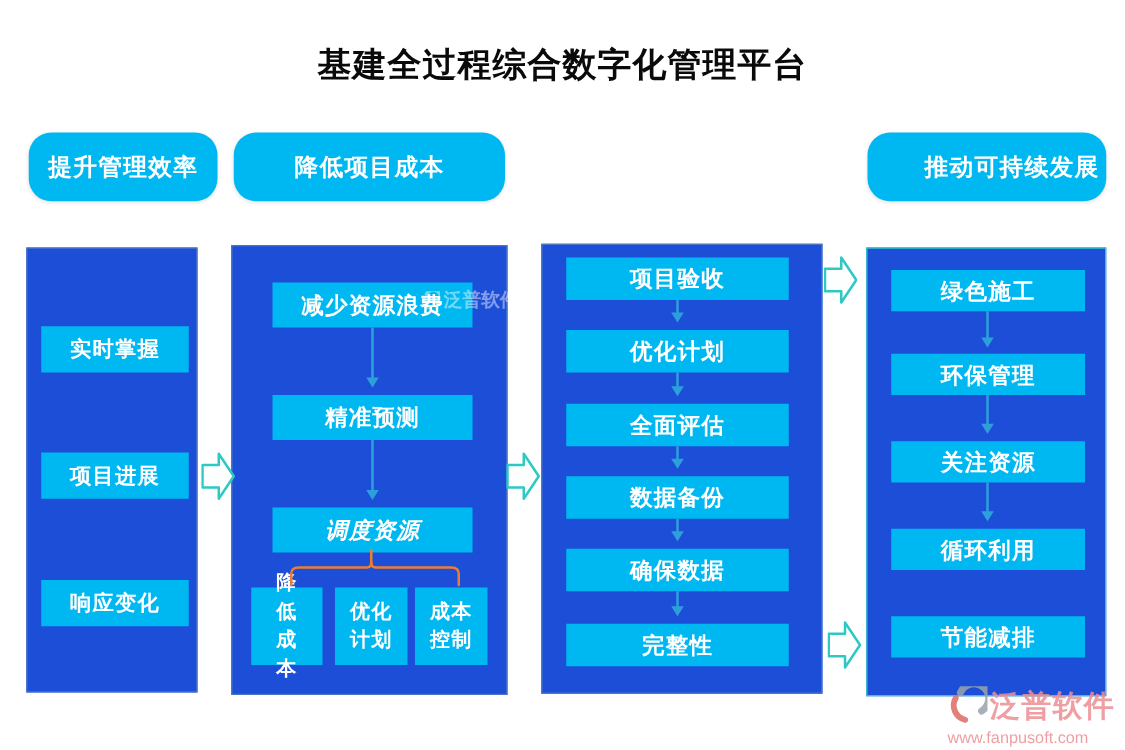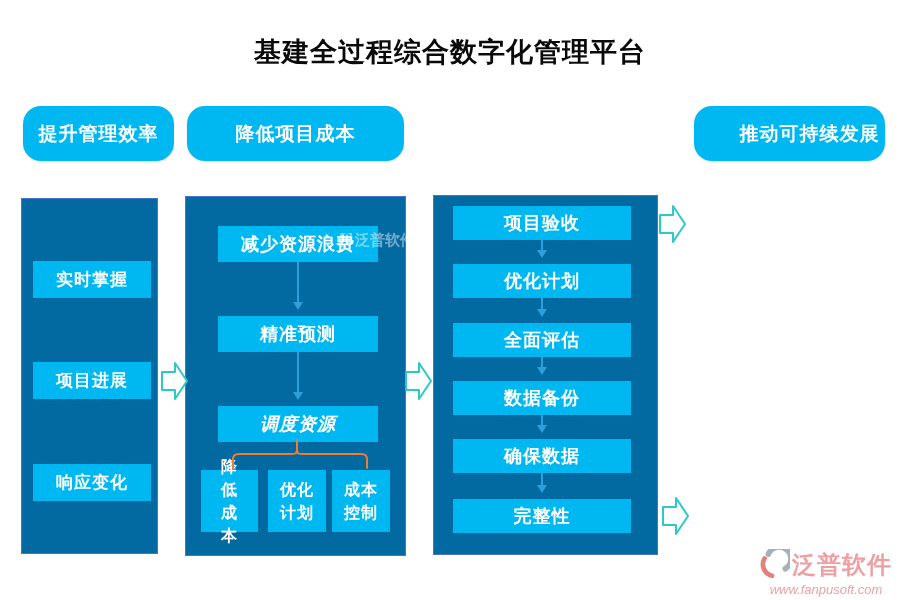--- a/index.html
+++ b/index.html
@@ -7,35 +7,35 @@
     --flowArrow:#2da0dc; --branchLine:#ed7d31; --hollowArrow:#2ec9c4; --brand:#ec8f93;
   }
   *{margin:0;padding:0;box-sizing:border-box;}
   body{background:#fff;font-family:"Liberation Sans",sans-serif;}
   .stage{position:relative;width:900px;height:600px;background:#fff;overflow:hidden;}
   .title{position:absolute;left:0;right:0;top:34px;text-align:center;
          font-size:27px;font-weight:bold;color:#0a0a0a;letter-spacing:1px;}
   .pill{position:absolute;height:55px;background:var(--button);color:#fff;border-radius:18px;
         display:flex;align-items:center;justify-content:center;font-size:19px;font-weight:bold;
         letter-spacing:1px;box-shadow:0 1px 3px rgba(0,0,0,.10);}
-  .panel{position:absolute;background:#0369a1;border:1px solid var(--panelBorder);}
+  .panel{position:absolute;background:#1d4ed8;border:1px solid var(--panelBorder);}
   .panel.teal{border:1.5px solid var(--panel4Border);}
   .box{position:absolute;background:var(--button);color:#fff;font-weight:bold;
        display:flex;align-items:center;justify-content:center;text-align:center;letter-spacing:1px;}
   .f17{font-size:17px;} .f18{font-size:18px;} .f16{font-size:16px;line-height:1.45;}
   .varrow{position:absolute;width:2px;background:var(--flowArrow);}
   .varrow::after{content:"";position:absolute;bottom:-8px;left:-4px;width:0;height:0;
                  border:5px solid transparent;border-top:8px solid var(--flowArrow);}
   .hollow{position:absolute;width:27px;height:40px;}
   .branch-svg{position:absolute;left:225px;top:438px;width:150px;height:32px;}
   .wm{position:absolute;left:758px;top:549px;width:136px;opacity:.85;}
   .wm-row{display:flex;align-items:center;gap:2px;}
   .wm-brand{font-size:24px;font-weight:bold;color:var(--brand);font-family:"Liberation Serif",serif;
             letter-spacing:1px;white-space:nowrap;}
-  .wm-url{font-size:13px;color:var(--brand);margin-top:1px;text-align:center;white-space:nowrap;font-style:italic;}
+  .wm-url{font-size:13px;color:var(--brand);margin-top:1px;text-align:left;white-space:nowrap;}
   .ghost{position:absolute;left:336px;top:231px;display:flex;align-items:center;gap:3px;
          color:rgba(255,255,255,.45);font-size:15px;font-weight:bold;pointer-events:none;white-space:nowrap;}
 </style>
 </head>
 <body>
 
 <div class="stage">
 
   <div class="title">基建全过程综合数字化管理平台</div>
 
@@ -72,20 +72,30 @@
     <div class="varrow" style="left:107px;top:102px;height:16px;"></div>
     <div class="box f18" style="left:19px;top:127px;width:178px;height:34px;">全面评估</div>
     <div class="varrow" style="left:107px;top:161px;height:15px;"></div>
     <div class="box f18" style="left:19px;top:185px;width:178px;height:34px;">数据备份</div>
     <div class="varrow" style="left:107px;top:219px;height:15px;"></div>
     <div class="box f18" style="left:19px;top:243px;width:178px;height:34px;">确保数据</div>
     <div class="varrow" style="left:107px;top:277px;height:17px;"></div>
     <div class="box f18" style="left:19px;top:303px;width:178px;height:34px;">完整性</div>
   </div>
 
+  <div class="panel teal" style="left:693px;top:198px;width:192px;height:359px;">
+    <div class="box f18" style="left:19px;top:17px;width:155px;height:33px;">绿色施工</div>
+    <div class="varrow" style="left:95px;top:50px;height:26px;"></div>
+    <div class="box f18" style="left:19px;top:84px;width:155px;height:33px;">环保管理</div>
+    <div class="varrow" style="left:95px;top:117px;height:28px;"></div>
+    <div class="box f18" style="left:19px;top:154px;width:155px;height:33px;">关注资源</div>
+    <div class="varrow" style="left:95px;top:187px;height:28px;"></div>
+    <div class="box f18" style="left:19px;top:224px;width:155px;height:33px;">循环利用</div>
+    <div class="box f18" style="left:19px;top:294px;width:155px;height:33px;">节能减排</div>
+  </div>
 
   <svg class="hollow" style="left:161px;top:361px;" viewBox="0 0 27 40">
     <path d="M1,11 H14 V2 L26,20 L14,38 V29 H1 Z" fill="#fdfffe" style="stroke:var(--hollowArrow)" stroke-width="2" stroke-linejoin="round"></path>
   </svg>
   <svg class="hollow" style="left:405px;top:361px;" viewBox="0 0 27 40">
     <path d="M1,11 H14 V2 L26,20 L14,38 V29 H1 Z" fill="#fdfffe" style="stroke:var(--hollowArrow)" stroke-width="2" stroke-linejoin="round"></path>
   </svg>
   <svg class="hollow" style="left:659px;top:204px;" viewBox="0 0 27 40">
     <path d="M1,11 H14 V2 L26,20 L14,38 V29 H1 Z" fill="#fdfffe" style="stroke:var(--hollowArrow)" stroke-width="2" stroke-linejoin="round"></path>
   </svg>

